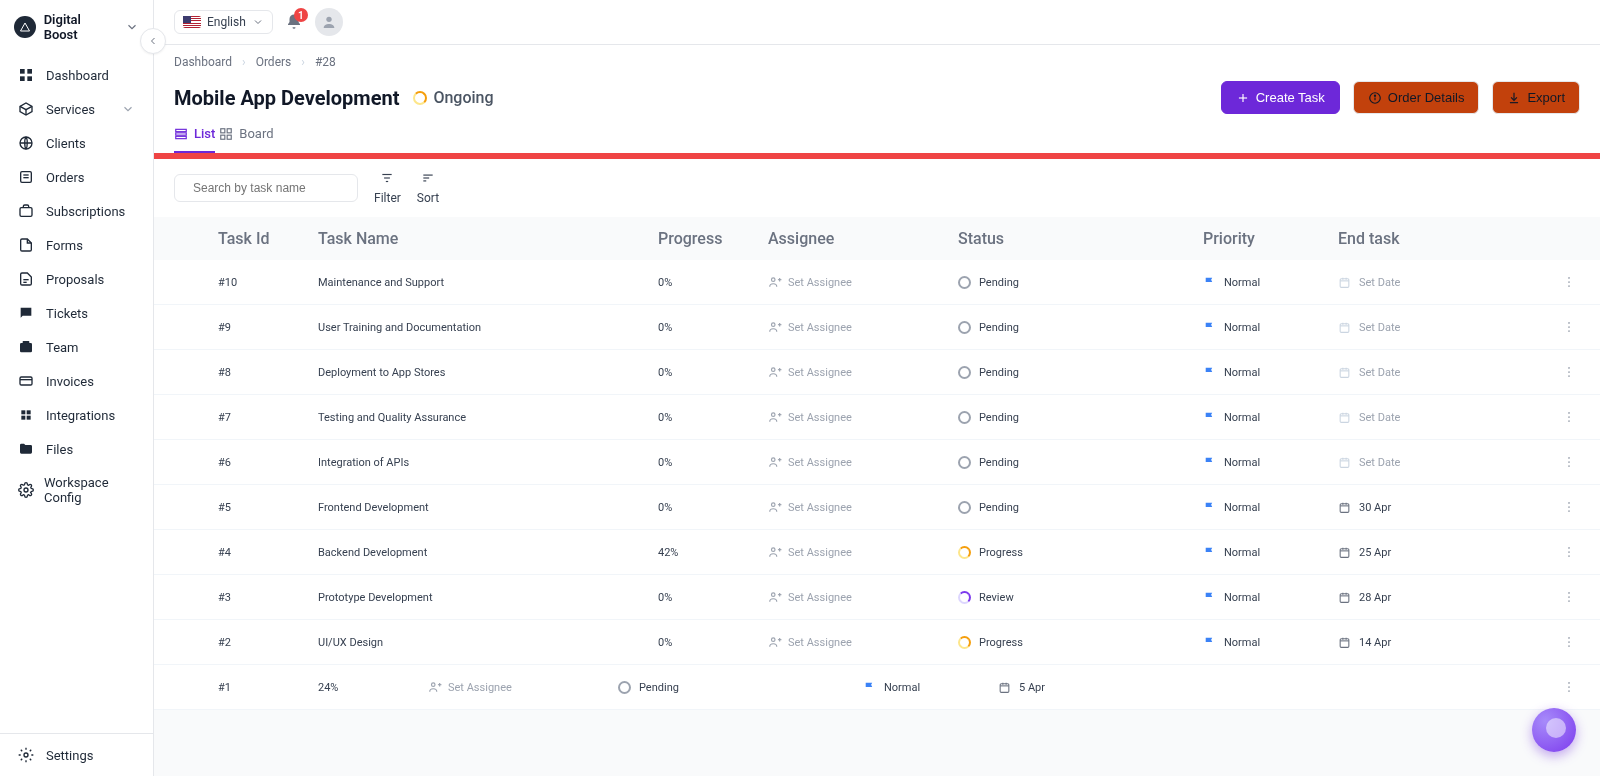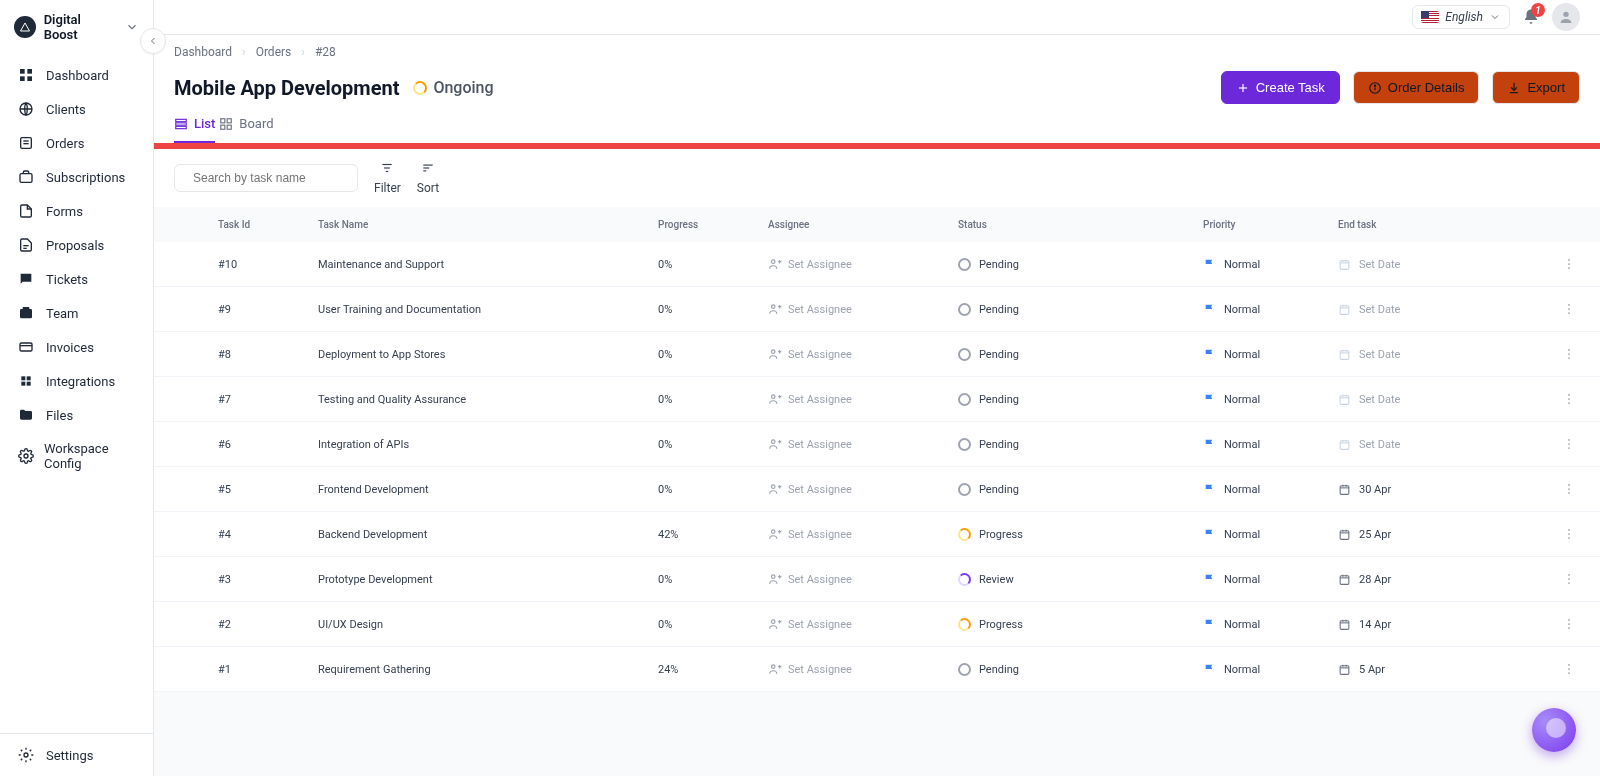--- a/index.html
+++ b/index.html
@@ -21,21 +21,21 @@
 .sidebar-item { display: flex; align-items: center; gap: 10px; padding: 9px 18px; font-size: 13px; color: #1f2937; cursor: pointer; }
 .sidebar-item .ic { width: 18px; color: #1f2937; }
 .sidebar-item .chev { margin-left: auto; color: #9ca3af; }
 .sidebar-footer { border-top: 1px solid #e5e7eb; }
 .sidebar-footer .sidebar-item { padding: 13px 18px; }
 
 
 .collapse-btn { position: absolute; left: -14px; top: 28px; width: 26px; height: 26px; border-radius: 50%; background: #fff; border: 1px solid #e5e7eb; display: flex; align-items: center; justify-content: center; cursor: pointer; z-index: 5; box-shadow: 0 1px 2px rgba(0,0,0,.05); }
 
 
-.topbar { height: 35px; background: #fff; border-bottom: 1px solid #e5e7eb; display: flex; align-items: center; justify-content: flex-end; padding: 0 20px; gap: 12px; font-style: italic; }
+.topbar { height: 45px; background: #fff; border-bottom: 1px solid #e5e7eb; display: flex; align-items: center; justify-content: flex-start; padding: 0 20px; gap: 12px; }
 .lang { display: flex; align-items: center; gap: 6px; border: 1px solid #e5e7eb; border-radius: 6px; padding: 4px 8px; font-size: 12px; color: #374151; cursor: pointer; }
 .flag { width: 18px; height: 12px; background: linear-gradient(to bottom, #b22234 7.7%, #fff 7.7% 15.4%, #b22234 15.4% 23.1%, #fff 23.1% 30.8%, #b22234 30.8% 38.5%, #fff 38.5% 46.2%, #b22234 46.2% 53.8%, #fff 53.8% 61.5%, #b22234 61.5% 69.2%, #fff 69.2% 76.9%, #b22234 76.9% 84.6%, #fff 84.6% 92.3%, #b22234 92.3%); position: relative; border-radius: 2px; }
 .flag::before { content:""; position:absolute; top:0; left:0; width: 8px; height: 7px; background:#3c3b6e; }
 .bell-wrap { position: relative; cursor: pointer; color: #6b7280; }
 .badge { position: absolute; top: -5px; right: -5px; background: #ef4444; color: #fff; font-size: 10px; width: 14px; height: 14px; border-radius: 50%; display: flex; align-items: center; justify-content: center; font-weight: 600; }
 .avatar { width: 28px; height: 28px; border-radius: 50%; background: #e5e7eb; display: flex; align-items: center; justify-content: center; color: #9ca3af; cursor: pointer; }
 
 
 .content { flex:1; background:#fff; display:flex; flex-direction:column; }
 .breadcrumb { display:flex; align-items:center; gap:10px; padding: 10px 20px 6px; font-size:12px; color:#6b7280; }
@@ -56,21 +56,21 @@
 .tab { display:flex; align-items:center; gap:6px; padding-bottom:10px; font-size:13px; color:#6b7280; cursor:pointer; border-bottom:2px solid transparent; }
 .tab.active { color:#6d28d9; border-bottom-color:#6d28d9; font-weight:500; }
 
 .toolbar { display:flex; align-items:center; gap:16px; padding:12px 20px; }
 .search { display:flex; align-items:center; gap:8px; border:1px solid #e5e7eb; border-radius:6px; padding:6px 10px; width:184px; }
 .search input { border:none; outline:none; font-size:12px; flex:1; color:#374151; background:transparent; }
 .tool-btn { display:flex; align-items:center; gap:6px; font-size:12px; color:#374151; cursor:pointer;flex-direction:column; }
 
 
 .table-wrap { flex:1; overflow:auto; background:#f9fafb; }
-.thead { display:flex; padding: 12px 20px; font-size:10px; color:#6b7280; font-weight:500; background:#f9fafb; }
+.thead { display:flex; padding: 12px 20px; font-size:16px; color:#6b7280; font-weight:500; background:#f9fafb; }
 .row { display:flex; padding: 11px 20px; font-size:11px; color:#374151; background:#fff; border-bottom:1px solid #f1f5f9; align-items:center; }
 .col-sel   { width: 44px; }
 .col-id    { width: 100px; }
 .col-name  { width: 340px; }
 .col-prog  { width: 110px; }
 .col-asg   { width: 190px; }
 .col-stat  { width: 245px; }
 .col-prio  { width: 135px; }
 .col-date  { width: 160px; }
 .col-act   { flex:1; text-align:right; color:#9ca3af; }
@@ -118,20 +118,35 @@
       <div class="sidebar-item">
         <span class="ic">
             <svg width="16" height="16" viewBox="0 0 24 24" fill="currentColor">
               <rect x="3" y="3" width="7" height="7"></rect>
               <rect x="14" y="3" width="7" height="7"></rect>
               <rect x="3" y="14" width="7" height="7"></rect>
               <rect x="14" y="14" width="7" height="7"></rect>
             </svg>
           </span>
         <span>Dashboard</span>
+      </div>
+      <div class="sidebar-item">
+        <span class="ic">
+            <svg width="16" height="16" viewBox="0 0 24 24" fill="none" stroke="currentColor" stroke-width="2">
+              <path d="M21 16V8l-9-5-9 5v8l9 5 9-5z"></path>
+              <path d="M3 8l9 5 9-5"></path>
+              <path d="M12 13v8"></path>
+            </svg>
+          </span>
+        <span>Services</span>
+        <span class="chev">
+            <svg width="14" height="14" viewBox="0 0 24 24" fill="none" stroke="currentColor" stroke-width="2">
+              <polyline points="6 9 12 15 18 9"></polyline>
+            </svg>
+          </span>
       </div>
       <div class="sidebar-item">
         <span class="ic">
             <svg width="16" height="16" viewBox="0 0 24 24" fill="none" stroke="currentColor" stroke-width="2">
               <circle cx="12" cy="12" r="9"></circle>
               <path d="M3 12h18M12 3c2.5 3 2.5 15 0 18M12 3c-2.5 3-2.5 15 0 18"></path>
             </svg>
           </span>
         <span>Clients</span>
       </div>
@@ -863,21 +878,20 @@
                   <svg width="14" height="14" viewBox="0 0 24 24" fill="currentColor">
                     <circle cx="12" cy="5" r="1.5"></circle>
                     <circle cx="12" cy="12" r="1.5"></circle>
                     <circle cx="12" cy="19" r="1.5"></circle>
                   </svg>
                 </span></div>
             </div>
             <div class="row">
               <div class="col-sel"></div>
               <div class="col-id">#1</div>
-              <div class="col-name">Requirement Gathering</div>
               <div class="col-prog">24%</div>
               <div class="col-asg">
                 <div class="assignee-btn">
                   <span>
                     <svg width="14" height="14" viewBox="0 0 24 24" fill="none" stroke="currentColor" stroke-width="2">
                       <circle cx="9" cy="8" r="3"></circle>
                       <path d="M3 20c0-3 3-5 6-5s6 2 6 5"></path>
                       <line x1="17" y1="8" x2="23" y2="8"></line>
                       <line x1="20" y1="5" x2="20" y2="11"></line>
                     </svg>

